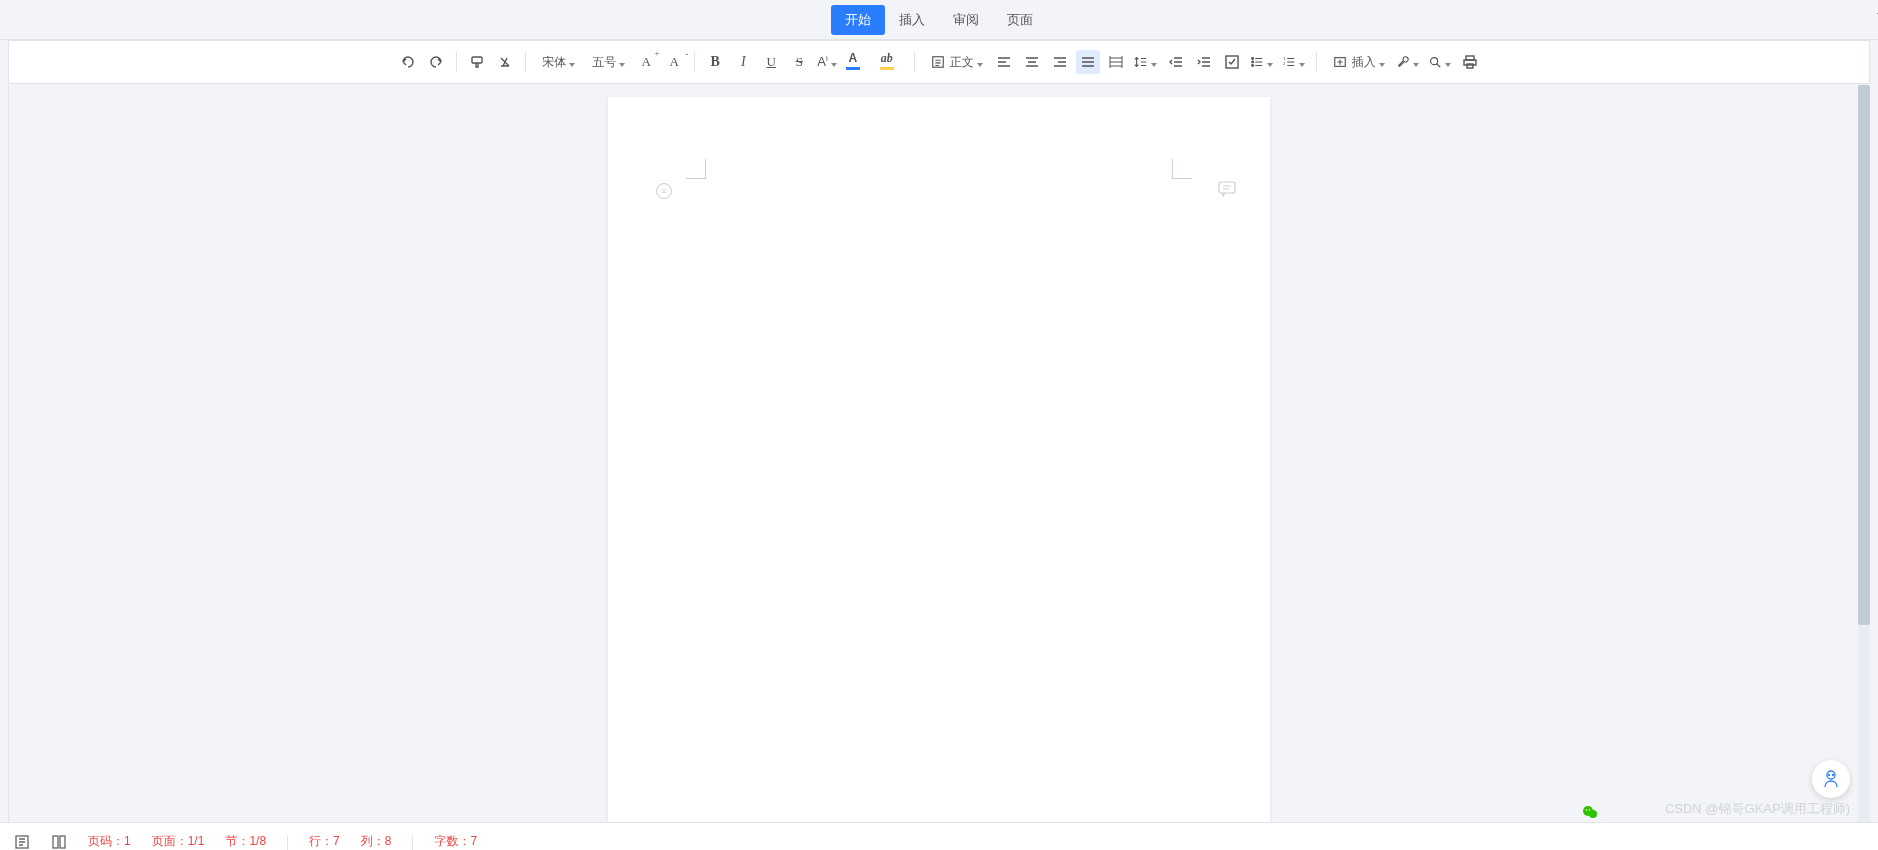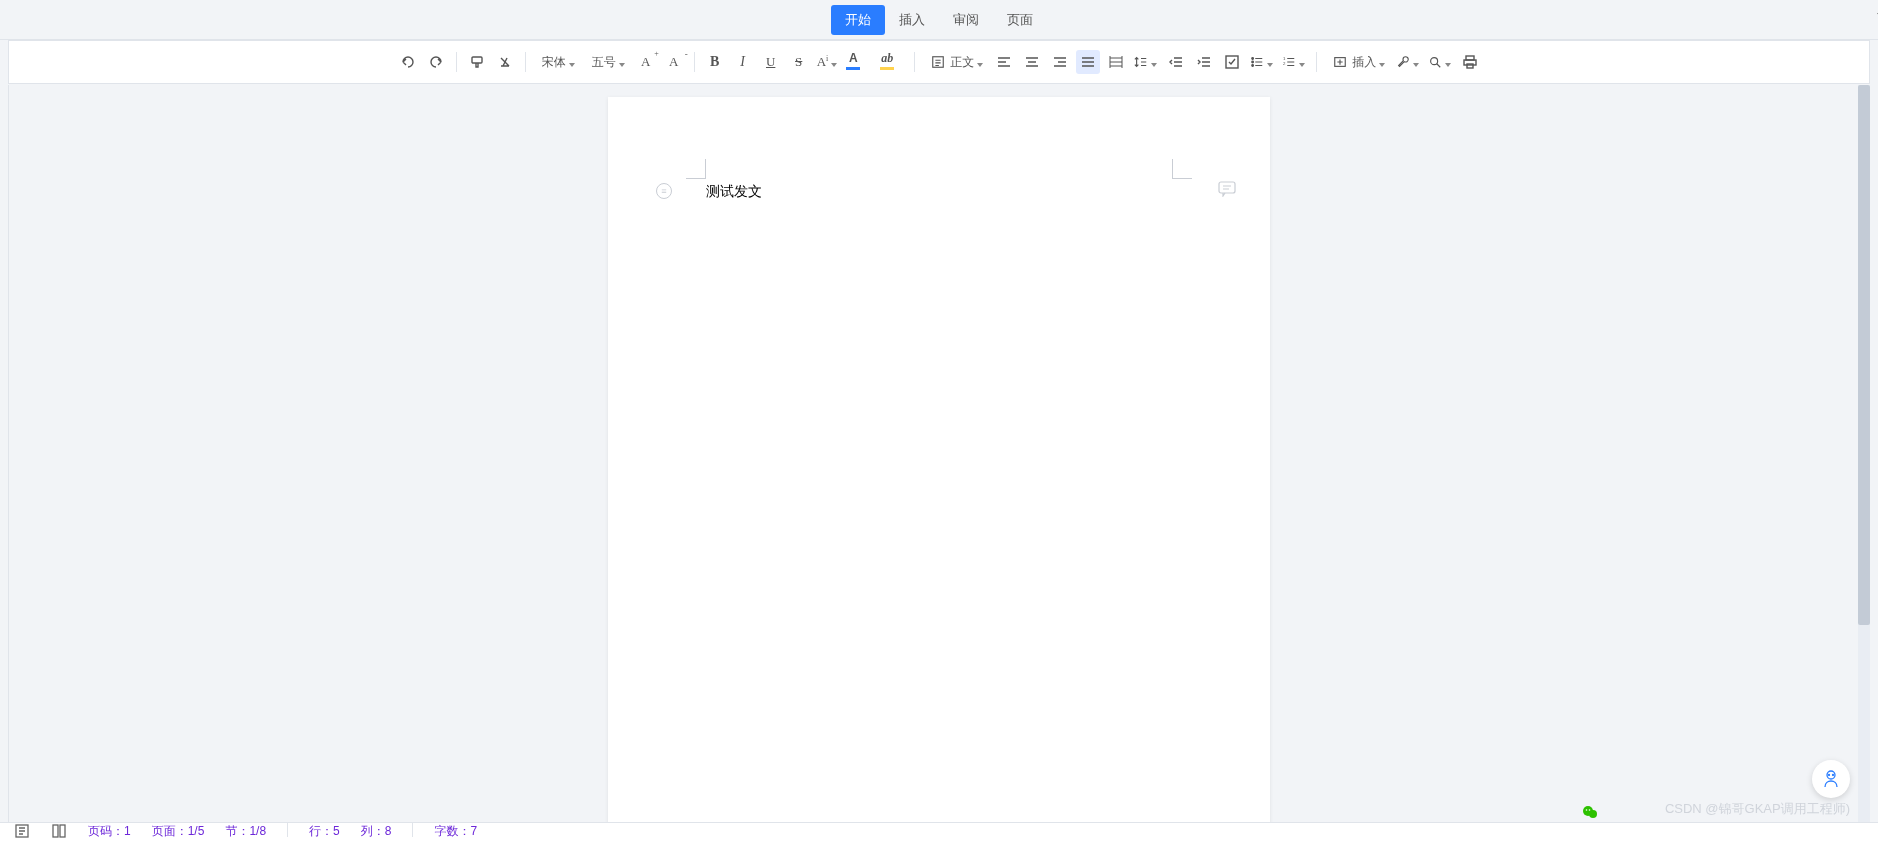--- a/index.html
+++ b/index.html
@@ -147,25 +147,25 @@
       color: #c9cdd4;
     }
     .comment-handle svg { width: 18px; height: 16px; stroke: #c9cdd4; fill: none; stroke-width: 1.2; }
     .statusbar {
       position: absolute;
       left: 0; right: 0; bottom: 0;
       height: 28px;
       background: #fff;
       border-top: 1px solid #e0e4ea;
       display: flex;
-      align-items: flex-start;
+      align-items: flex-end;
       padding: 0 14px;
       gap: 21px;
       font-size: 12px;
-      color: #6d28d9;
+      color: #ef4444;
     }
     .statusbar .sbsep { width: 1px; height: 14px; background: #e0e4ea; }
     .statusbar .sbicon {
       width: 16px; height: 16px; display: flex; align-items: center; justify-content: center;
     }
     .statusbar .sbicon svg { width: 14px; height: 14px; stroke: #666; fill: none; stroke-width: 1.3; }
     .vscroll {
       position: absolute;
       right: 8px;
       top: 85px;
@@ -265,21 +265,21 @@
   <div class="tool fill" style="font-family:serif;font-size:13px;position:relative;">A<span style="position:absolute;top:-1px;right:-1px;font-size:8px;">+</span></div>
   <div class="tool fill" style="font-family:serif;font-size:13px;position:relative;">A<span style="position:absolute;top:-1px;right:-2px;font-size:9px;">-</span></div>
 
   <div class="sep"></div>
 
   <div class="tool" style="font-weight:bold;font-family:serif;font-size:14px;">B</div>
   <div class="tool" style="font-style:italic;font-family:serif;font-size:14px;">I</div>
   <div class="tool" style="text-decoration:underline;font-family:serif;font-size:13px;">U</div>
   <div class="tool" style="text-decoration:line-through;font-family:serif;font-size:13px;">S</div>
   <div class="dd" style="padding:0 2px;">
-    <span style="font-family:Liberation Serif, serif;font-size:13px;">A<sup style="font-size:8px;">i</sup></span>
+    <span style="font-family:Liberation Sans, sans-serif;font-size:13px;">A<sup style="font-size:8px;">i</sup></span>
     <span class="caret"><svg viewBox="0 0 8 8">
           <path d="M1 2 L4 6 L7 2 Z"></path>
         </svg></span>
   </div>
 
   <div class="dd font-color-btn">
     <span class="letter">A</span>
     <span class="bar" style="background:#2a7dff"></span>
     <span class="caret" style="position:absolute;right:-6px;top:8px;"><svg viewBox="0 0 8 8">
           <path d="M1 2 L4 6 L7 2 Z"></path>
@@ -426,21 +426,20 @@
     <div class="margin-tl"></div>
     <div class="margin-tr"></div>
     <div class="para-handle">≡</div>
     <div class="comment-handle">
       <svg viewBox="0 0 18 16">
           <rect x="1" y="1" width="16" height="11" rx="2"></rect>
           <path d="M7 12 l-2 3 v-3"></path>
           <path d="M5 5 h8 M5 8 h6"></path>
         </svg>
     </div>
-    <div class="doc-text">测试发文</div>
   </div>
 </div>
 
 <div class="vscroll">
   <div class="thumb"></div>
 </div>
 
 <div class="fab">
   <svg viewBox="0 0 24 24">
       <circle cx="12" cy="8" r="4"></circle>
@@ -457,24 +456,24 @@
         <path d="M4 4 h6 M4 7 h6 M4 10 h4"></path>
       </svg>
     </div>
   <div class="sbicon">
       <svg viewBox="0 0 14 14">
         <rect x="1" y="1" width="5" height="12"></rect>
         <rect x="8" y="1" width="5" height="12"></rect>
       </svg>
     </div>
   <span>页码：1</span>
-  <span>页面：1/5</span>
+  <span>页面：1/1</span>
   <span>节：1/8</span>
   <div class="sbsep"></div>
-  <span>行：5</span>
+  <span>行：7</span>
   <span>列：8</span>
   <div class="sbsep"></div>
   <span>字数：7</span>
 </div>
 
 <div class="wx-dot">
   <svg viewBox="0 0 16 16">
       <circle cx="6" cy="7" r="5" fill="#2dc100"></circle>
       <circle cx="11" cy="10" r="4" fill="#2dc100"></circle>
       <circle cx="4.5" cy="6" r="0.8" fill="#fff"></circle>

